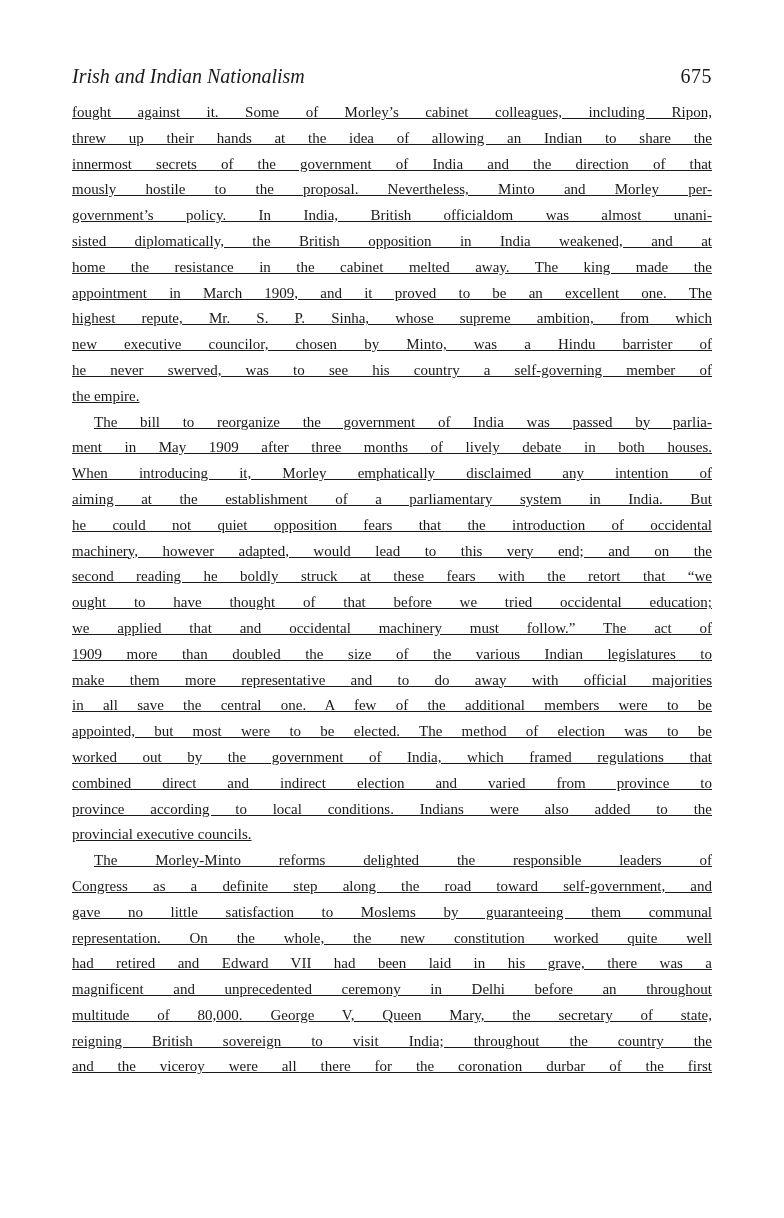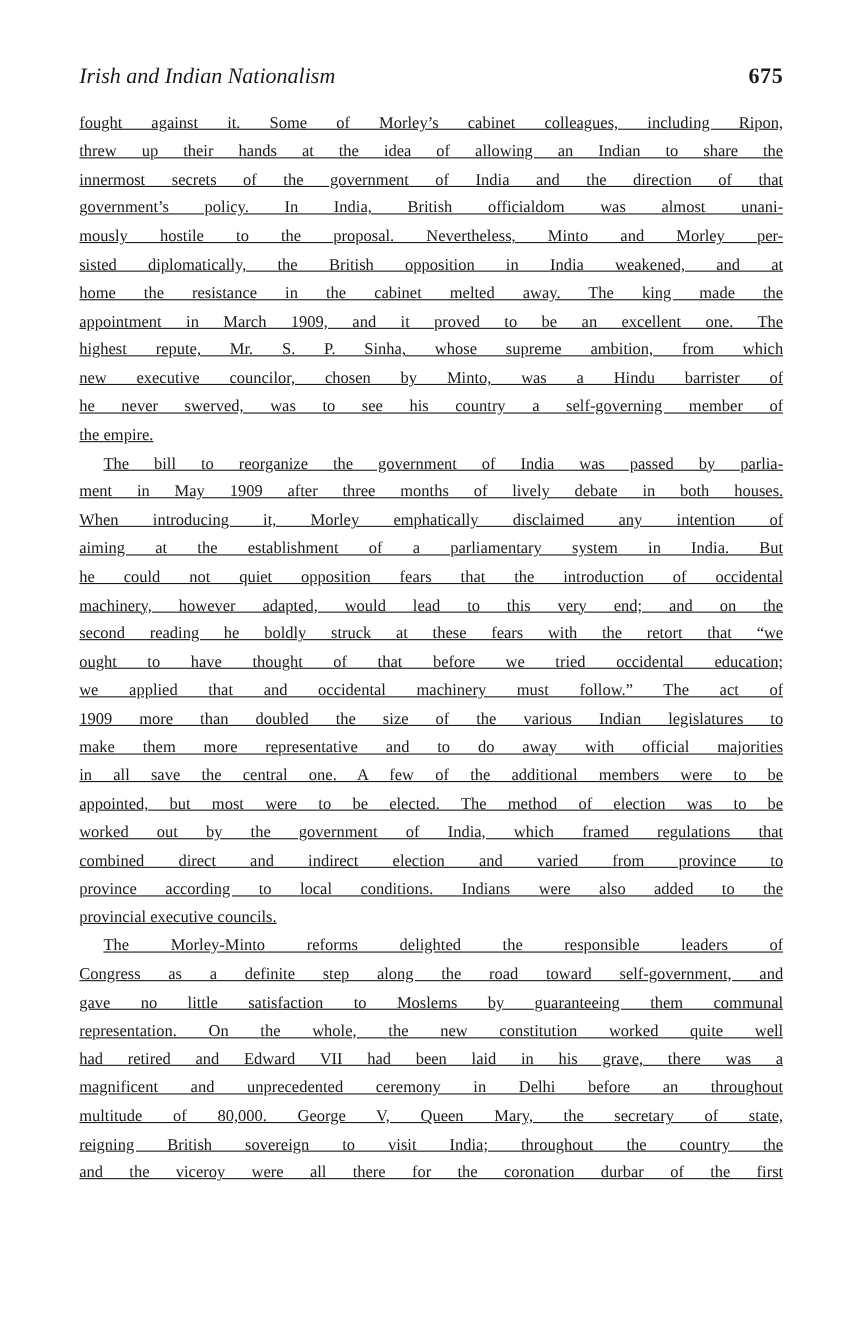--- a/index.html
+++ b/index.html
@@ -17,30 +17,30 @@
     }
     .page {
       position: absolute;
       left: 72px;
       top: 58px;
       width: 640px;
     }
     .running-head {
       display: flex;
       justify-content: space-between;
-      align-items: flex-start;
+      align-items: flex-end;
       height: 30px;
       font-size: 20px;
       margin-bottom: 12px;
     }
     .running-title {
       font-style: italic;
     }
     .page-number {
-      font-weight: bold;
+      font-weight: normal;
       letter-spacing: 0.5px;
     }
     .body-text {
       font-size: 15px;
       line-height: 25.8px;
       text-decoration: underline;
     }
     .line {
       display: block;
       text-align: justify;
@@ -64,22 +64,22 @@
     <span class="running-title">Irish and Indian Nationalism</span>
     <span class="page-number">675</span>
   </div>
 
   <div class="body-text">
 
     <div>
       <span class="line">fought against it. Some of Morley’s cabinet colleagues, including Ripon,</span>
       <span class="line">threw up their hands at the idea of allowing an Indian to share the</span>
       <span class="line">innermost secrets of the government of India and the direction of that</span>
+      <span class="line">mously hostile to the proposal.  Nevertheless, Minto and Morley per-</span>
       <span class="line">government’s policy.  In India, British officialdom was almost unani-</span>
-      <span class="line">mously hostile to the proposal.  Nevertheless, Minto and Morley per-</span>
       <span class="line">sisted diplomatically, the British opposition in India weakened, and at</span>
       <span class="line">home the resistance in the cabinet melted away. The king made the</span>
       <span class="line">appointment in March 1909, and it proved to be an excellent one. The</span>
       <span class="line">highest repute, Mr. S. P. Sinha, whose supreme ambition, from which</span>
       <span class="line">new executive councilor, chosen by Minto, was a Hindu barrister of</span>
       <span class="line">he never swerved, was to see his country a self-governing member of</span>
       <span class="line last">the empire.</span>
     </div>
 
     <div>

